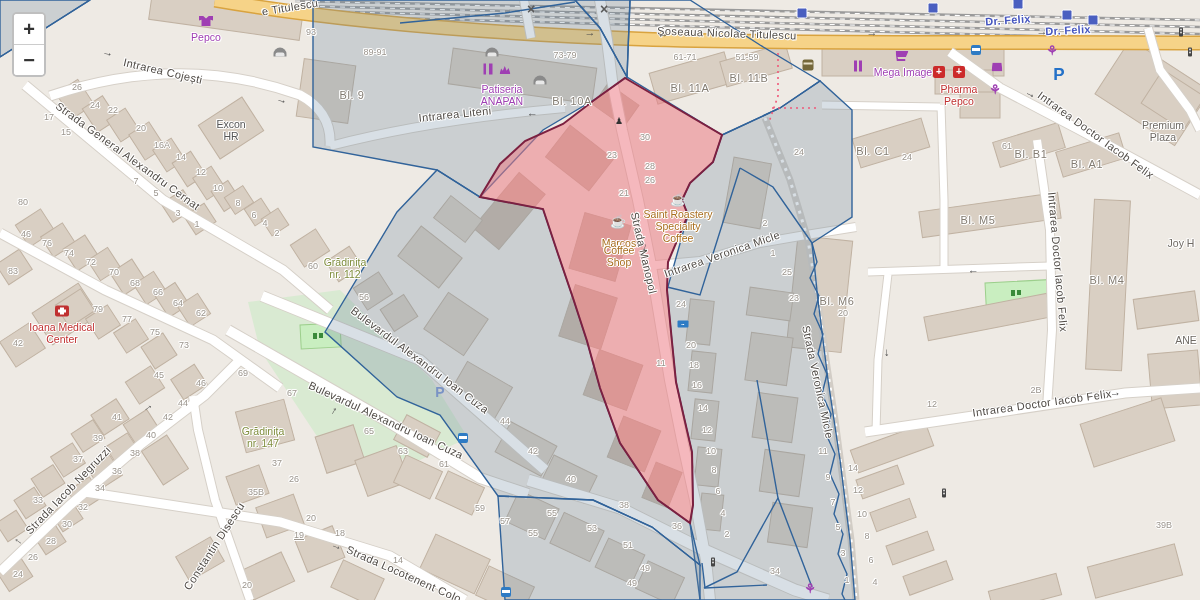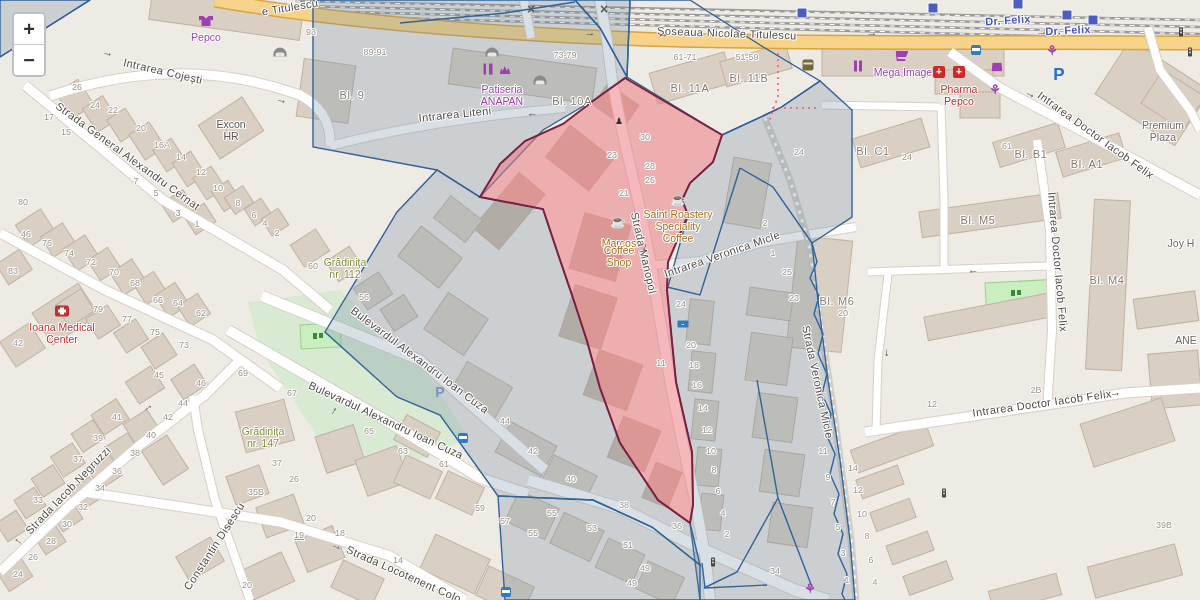--- a/index.html
+++ b/index.html
@@ -273,21 +273,21 @@
       <div class="lbl hnum" style="left: 565px; top: 55px; transform: translate(-50%, -50%) rotate(0deg);">73-79</div>
       <div class="lbl hnum" style="left: 685px; top: 57px; transform: translate(-50%, -50%) rotate(0deg);">61-71</div>
       <div class="lbl hnum" style="left: 747px; top: 57px; transform: translate(-50%, -50%) rotate(0deg);">51-59</div>
       <div class="lbl hnum" style="left: 23px; top: 202px; transform: translate(-50%, -50%) rotate(0deg);">80</div>
       <div class="lbl hnum" style="left: 26px; top: 234px; transform: translate(-50%, -50%) rotate(0deg);">46</div>
       <div class="lbl hnum" style="left: 47px; top: 243px; transform: translate(-50%, -50%) rotate(0deg);">76</div>
       <div class="lbl hnum" style="left: 69px; top: 253px; transform: translate(-50%, -50%) rotate(0deg);">74</div>
       <div class="lbl hnum" style="left: 91px; top: 262px; transform: translate(-50%, -50%) rotate(0deg);">72</div>
       <div class="lbl hnum" style="left: 114px; top: 272px; transform: translate(-50%, -50%) rotate(0deg);">70</div>
       <div class="lbl hnum" style="left: 135px; top: 283px; transform: translate(-50%, -50%) rotate(0deg);">68</div>
-      <div class="lbl hnum" style="left: 158px; top: 300px; transform: translate(-50%, -50%) rotate(0deg);">66</div>
+      <div class="lbl hnum" style="left: 158px; top: 292px; transform: translate(-50%, -50%) rotate(0deg);">66</div>
       <div class="lbl hnum" style="left: 178px; top: 303px; transform: translate(-50%, -50%) rotate(0deg);">64</div>
       <div class="lbl hnum" style="left: 201px; top: 313px; transform: translate(-50%, -50%) rotate(0deg);">62</div>
       <div class="lbl hnum" style="left: 13px; top: 271px; transform: translate(-50%, -50%) rotate(0deg);">83</div>
       <div class="lbl hnum" style="left: 98px; top: 309px; transform: translate(-50%, -50%) rotate(0deg);">79</div>
       <div class="lbl hnum" style="left: 127px; top: 319px; transform: translate(-50%, -50%) rotate(0deg);">77</div>
       <div class="lbl hnum" style="left: 155px; top: 332px; transform: translate(-50%, -50%) rotate(0deg);">75</div>
       <div class="lbl hnum" style="left: 184px; top: 345px; transform: translate(-50%, -50%) rotate(0deg);">73</div>
       <div class="lbl hnum" style="left: 18px; top: 343px; transform: translate(-50%, -50%) rotate(0deg);">42</div>
       <div class="lbl hnum" style="left: 178px; top: 213px; transform: translate(-50%, -50%) rotate(0deg);">3</div>
       <div class="lbl hnum" style="left: 197px; top: 224px; transform: translate(-50%, -50%) rotate(0deg);">1</div>

